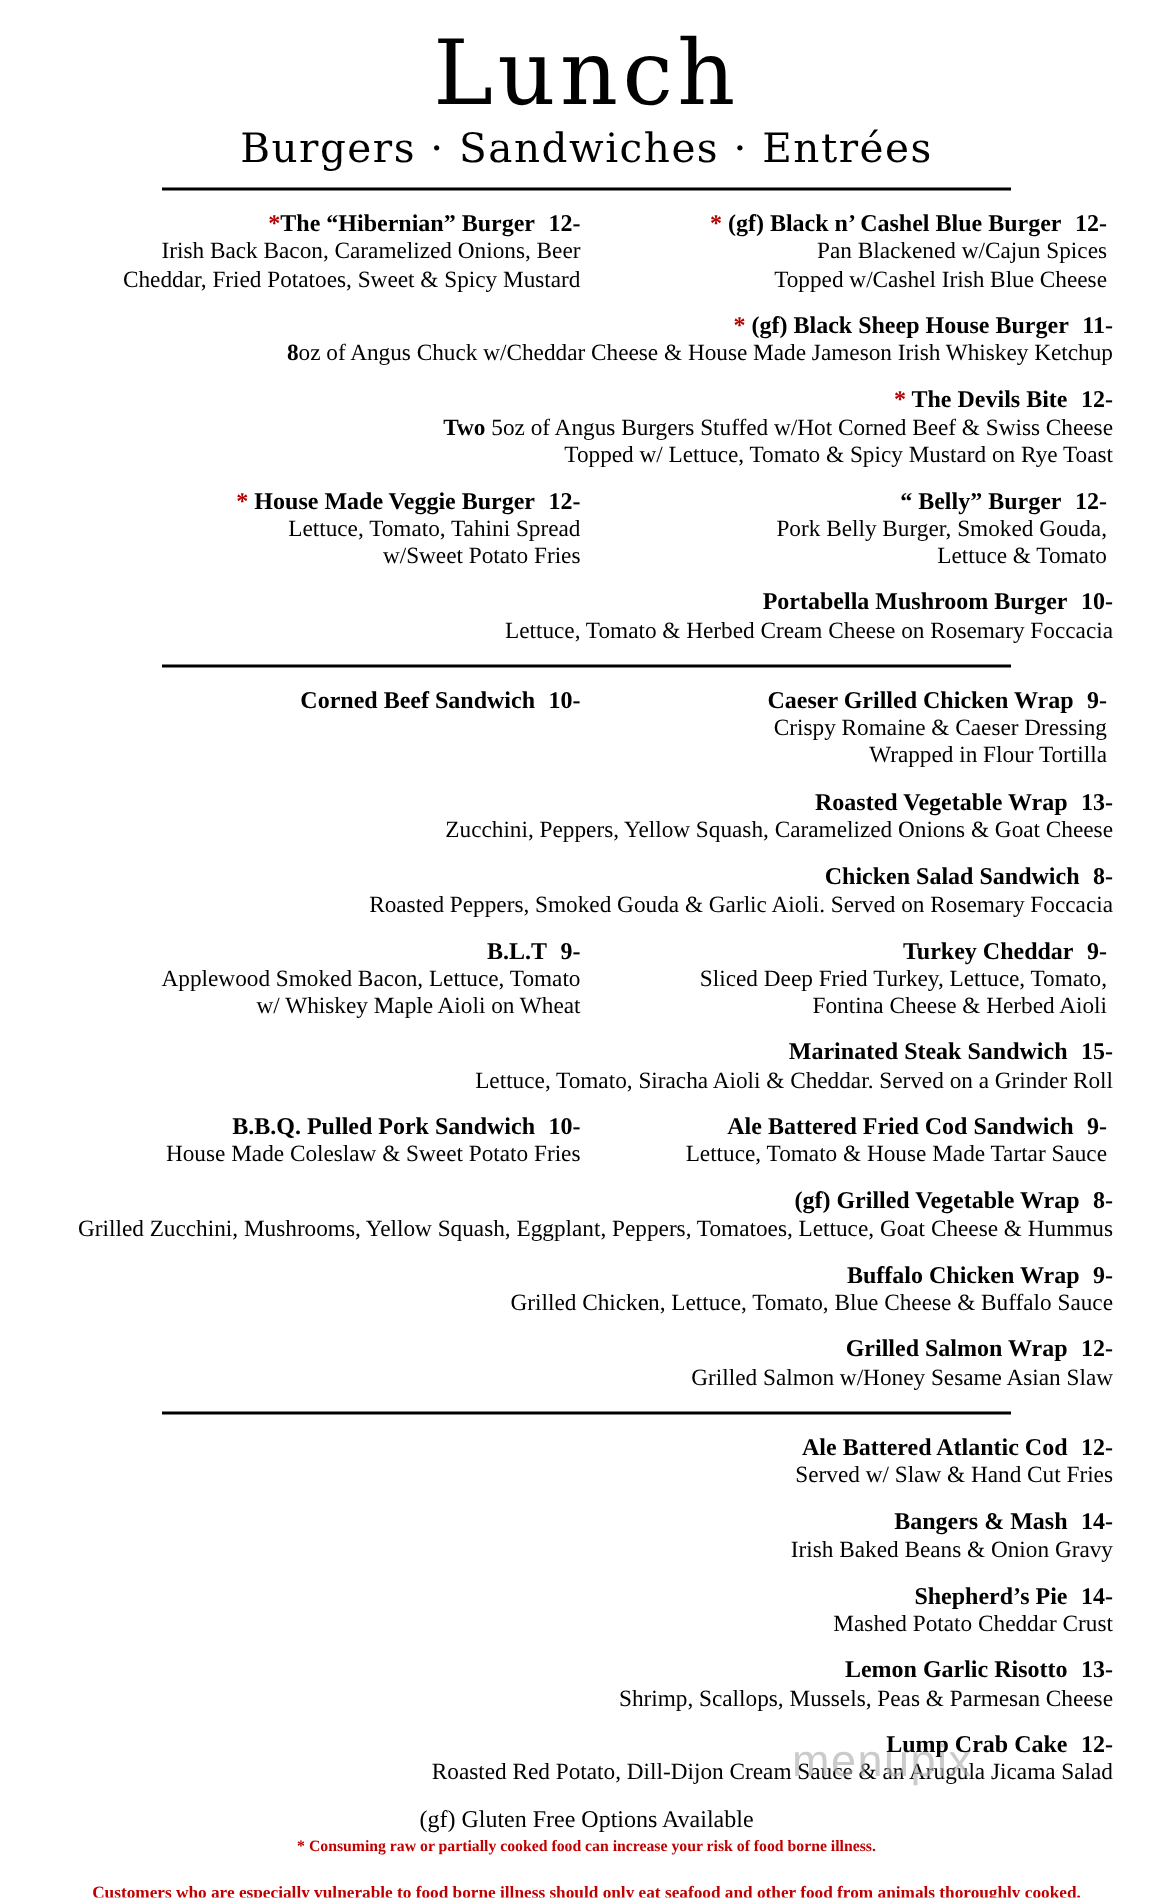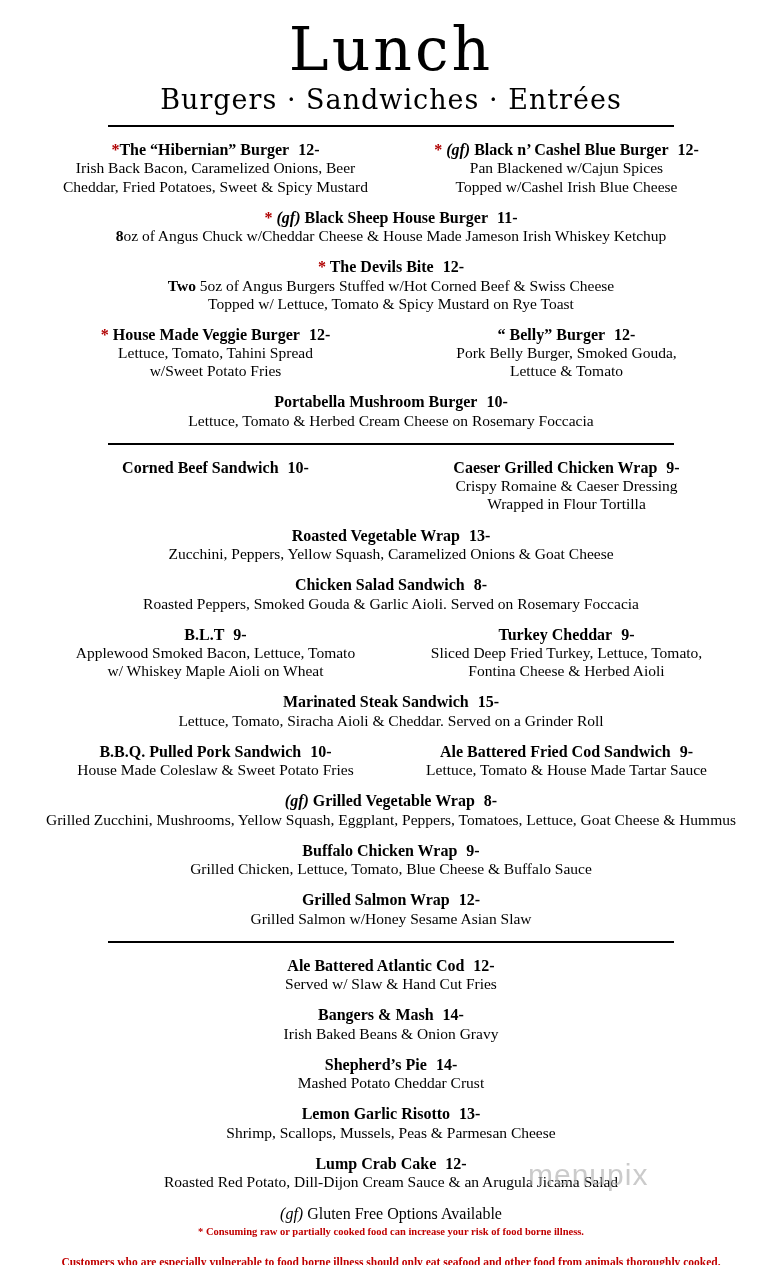--- a/index.html
+++ b/index.html
@@ -34,28 +34,28 @@
     border-top: 2.5px solid #000;
     width: 566px;
     margin: 6px auto 14px auto;
   }
 
   .section { }
   .row2 { display: flex; margin: 0; }
   .row2 .col { flex: 1; text-align: center; padding: 0 4px; }
   .row1 { text-align: center; }
 
-  .item { margin-bottom: 13px; }
+  .item { margin-bottom: 13px; text-align: right; }
   .item-title {
     font-size: 16px;
     font-weight: bold;
     line-height: 1.15;
   }
   .star { color: #b00000; font-weight: bold; }
-  .gf { font-style: italic; font-weight: bold; }
+  .gf { font-weight: bold; }
   .price { margin-left: 9px; }
   .item-desc {
     font-size: 15.5px;
     line-height: 1.17;
     white-space: pre-line;
   }
   .item-desc b.dlead { font-weight: bold; }
 
   .gluten-note {
     text-align: center;

